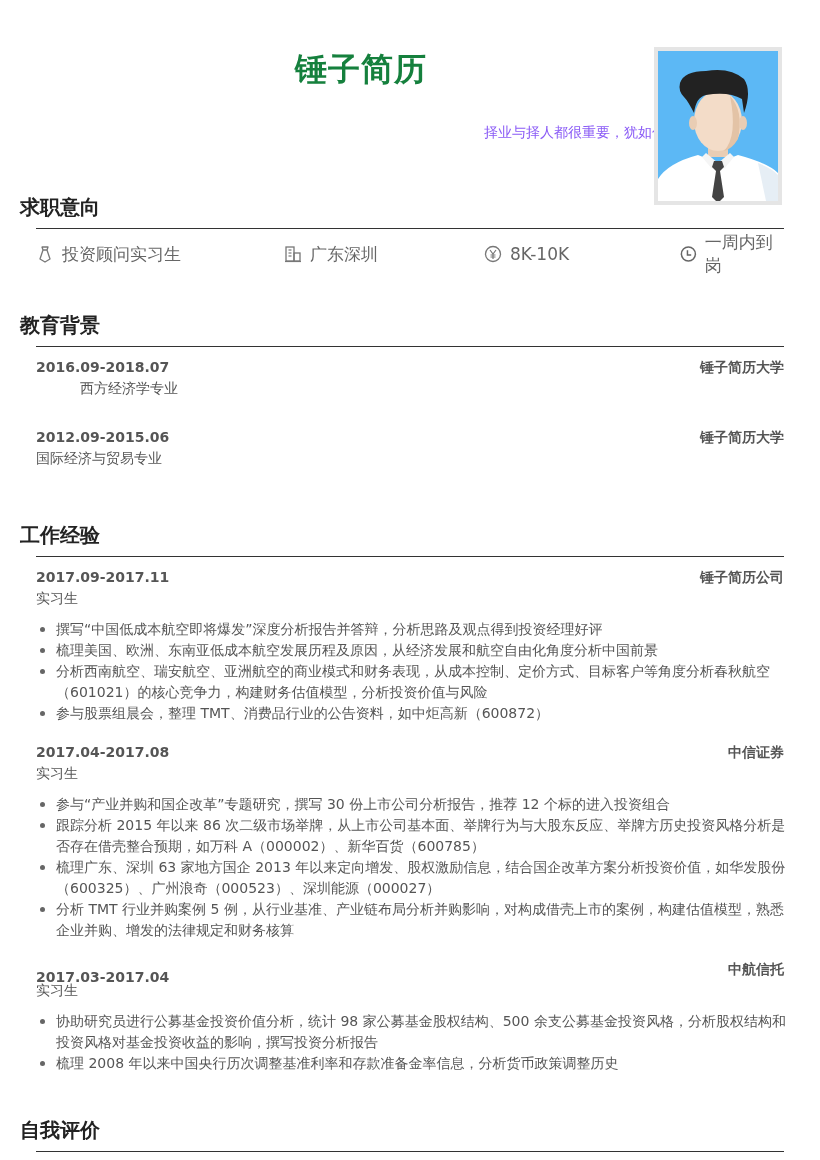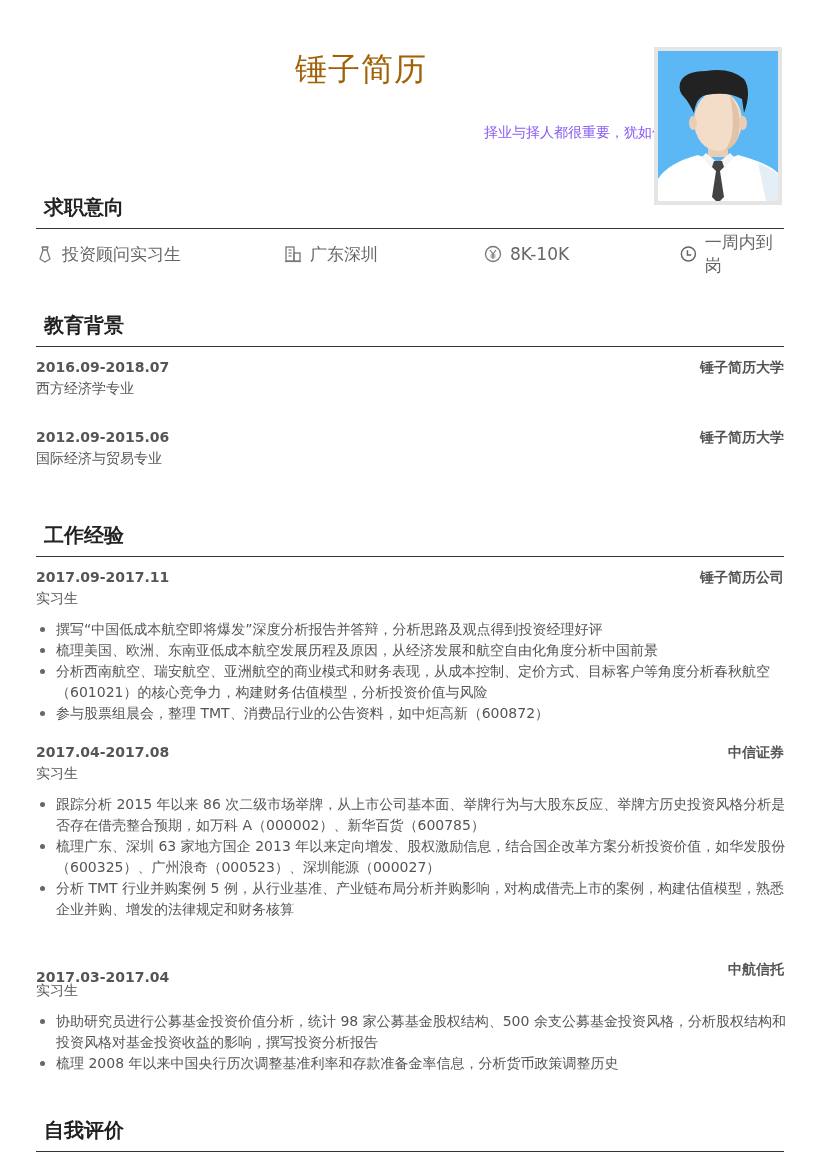--- a/index.html
+++ b/index.html
@@ -1,28 +1,28 @@
 <!DOCTYPE html>
 <html><head>
 <meta charset="utf-8">
 <style>
   * { margin: 0; padding: 0; box-sizing: border-box; }
   html, body { width: 820px; height: 1160px; background: #ffffff; overflow: hidden; }
   body { font-family: "DejaVu Sans", "Liberation Sans", sans-serif; color: #555555; position: relative; }
 
   .header { position: absolute; left: 0; top: 0; width: 820px; height: 210px; }
-  .name { position: absolute; left: 0; width: 722px; top: 48px; text-align: center; font-size: 32px; color: #a16207; font-weight: normal; letter-spacing: 1px; }
+  .name { position: absolute; left: 0; width: 722px; top: 48px; text-align: center; font-size: 32px; color: #15803d; font-weight: bold; letter-spacing: 1px; }
   .motto { position: absolute; left: 0; width: 722px; top: 124px; text-align: right; font-size: 14px; color: #8b5cf6; }
   .contact { position: absolute; left: 0; width: 722px; top: 135px; text-align: center; font-size: 14px; color: #666666; }
   .contact .sep { color: #999999; margin: 0 6px; }
 
   .photo { position: absolute; left: 654px; top: 47px; width: 128px; height: 158px; border: 4px solid #e5e5e5; background: #5cb8f5; overflow: hidden; }
   .photo svg { display: block; }
 
-  .section-title { position: absolute; left: 44px; font-size: 20px; font-weight: bold; color: #222222; text-align: center; }
+  .section-title { position: absolute; left: 20px; font-size: 20px; font-weight: bold; color: #222222; text-align: center; }
   .section-rule { position: absolute; left: 36px; width: 748px; height: 1px; background: #333333; }
 
   .intent-row { position: absolute; left: 36px; top: 244px; width: 748px; height: 22px; font-size: 17px; color: #666666; }
   .intent-item { position: absolute; top: 0; display: flex; align-items: center; height: 20px; }
   .intent-item svg { margin-right: 8px; }
 
   .entry-date { position: absolute; left: 36px; font-size: 14px; font-weight: bold; color: #555555; }
   .entry-org { position: absolute; right: 36px; font-size: 14px; font-weight: bold; color: #555555; text-align: right; }
   .entry-sub { position: absolute; left: 36px; font-size: 14px; color: #555555; }
 
@@ -97,21 +97,21 @@
     <span>一周内到岗</span>
   </div>
 </div>
 
 <div class="section-title" style="top:312px;">教育背景</div>
 <div class="section-rule" style="top:346px;"></div>
 
 <div>
   <div class="entry-date" style="top:359px;">2016.09-2018.07</div>
   <div class="entry-org" style="top:359px;">锤子简历大学</div>
-  <div class="entry-sub" style="top:380px;">西方经济学专业</div>
+  <div class="entry-sub" style="top:380px;margin-left:44px;">西方经济学专业</div>
 </div>
 <div>
   <div class="entry-date" style="top:429px;">2012.09-2015.06</div>
   <div class="entry-org" style="top:429px;">锤子简历大学</div>
   <div class="entry-sub" style="top:450px;">国际经济与贸易专业</div>
 </div>
 
 <div class="section-title" style="top:522px;">工作经验</div>
 <div class="section-rule" style="top:556px;"></div>
 
@@ -125,20 +125,21 @@
     <li>分析西南航空、瑞安航空、亚洲航空的商业模式和财务表现，从成本控制、定价方式、目标客户等角度分析春秋航空（601021）的核心竞争力，构建财务估值模型，分析投资价值与风险</li>
     <li>参与股票组晨会，整理 TMT、消费品行业的公告资料，如中炬高新（600872）</li>
   </ul>
 </div>
 
 <div>
   <div class="entry-date" style="top:744px;">2017.04-2017.08</div>
   <div class="entry-org" style="top:744px;">中信证券</div>
   <div class="entry-sub" style="top:765px;">实习生</div>
   <ul class="bullets" style="top:794px;">
+    <li>参与“产业并购和国企改革”专题研究，撰写 30 份上市公司分析报告，推荐 12 个标的进入投资组合</li>
     <li>跟踪分析 2015 年以来 86 次二级市场举牌，从上市公司基本面、举牌行为与大股东反应、举牌方历史投资风格分析是否存在借壳整合预期，如万科 A（000002）、新华百货（600785）</li>
     <li>梳理广东、深圳 63 家地方国企 2013 年以来定向增发、股权激励信息，结合国企改革方案分析投资价值，如华发股份（600325）、广州浪奇（000523）、深圳能源（000027）</li>
     <li>分析 TMT 行业并购案例 5 例，从行业基准、产业链布局分析并购影响，对构成借壳上市的案例，构建估值模型，熟悉企业并购、增发的法律规定和财务核算</li>
   </ul>
 </div>
 
 <div>
   <div class="entry-date" style="top:961px;margin-top:8px;">2017.03-2017.04</div>
   <div class="entry-org" style="top:961px;">中航信托</div>
   <div class="entry-sub" style="top:982px;">实习生</div>

